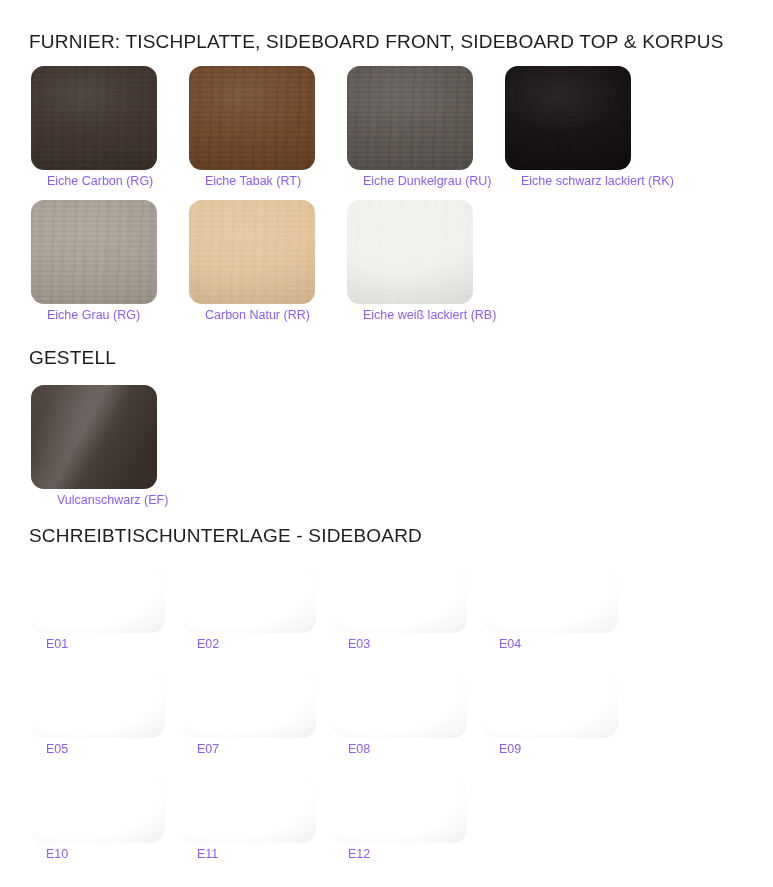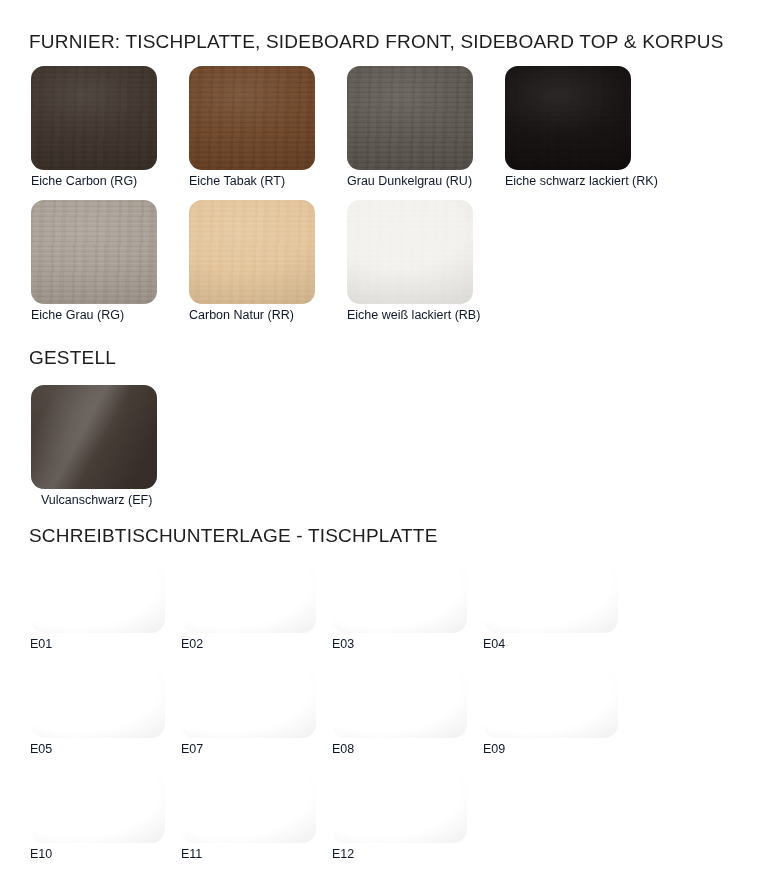--- a/index.html
+++ b/index.html
@@ -38,24 +38,24 @@
 
   
   .swatch-group { position: absolute; }
 
   .swatch-cell {
     position: absolute;
     top: 0;
   }
   .swatch-label {
     position: absolute;
-    left: 0;
+    left: 16px;
     font-size: 12.5px;
     line-height: 14px;
-    color: #0f172a;
+    color: #8b5cf6;
     white-space: nowrap;
   }
 
   
   .veneer .chip {
     width: 126px;
     height: 104px;
     border-radius: 13px;
     position: relative;
     overflow: hidden;
@@ -183,21 +183,21 @@
         <div class="sheen"></div>
       </div>
       <div class="swatch-label">Eiche Tabak (RT)</div>
     </div>
 
     <div class="swatch-cell" style="left:316px;">
       <div class="chip" style="background-color: rgb(90, 84, 78);">
         <div class="grain"></div>
         <div class="sheen"></div>
       </div>
-      <div class="swatch-label">Grau Dunkelgrau (RU)</div>
+      <div class="swatch-label">Eiche Dunkelgrau (RU)</div>
     </div>
 
     <div class="swatch-cell" style="left:474px;">
       <div class="chip" style="background-color: rgb(16, 13, 12);">
         <div class="grain"></div>
         <div class="sheen"></div>
       </div>
       <div class="swatch-label">Eiche schwarz lackiert (RK)</div>
     </div>
   </div>
@@ -233,21 +233,21 @@
 
   <div class="swatch-group gestell" id="gestell-row-0" style="left:31px; top:385px;">
     <div class="swatch-cell" style="left:0px;">
       <div class="chip" style="background-color: rgb(64, 54, 48);">
         <div class="gloss"></div>
       </div>
       <div class="swatch-label">Vulcanschwarz (EF)</div>
     </div>
   </div>
 
-  <div class="section-heading" id="heading-kunstleder">SCHREIBTISCHUNTERLAGE - TISCHPLATTE</div>
+  <div class="section-heading" id="heading-kunstleder">SCHREIBTISCHUNTERLAGE - SIDEBOARD</div>
 
   <div class="swatch-group leather" id="leder-row-0" style="left:30px; top:565px;">
     <div class="swatch-cell" style="left:0px;">
       <div class="chip">
         <div class="texture"></div>
         <div class="litsheen"></div>
       </div>
       <div class="swatch-label">E01</div>
     </div>
     <div class="swatch-cell" style="left:151px;">

